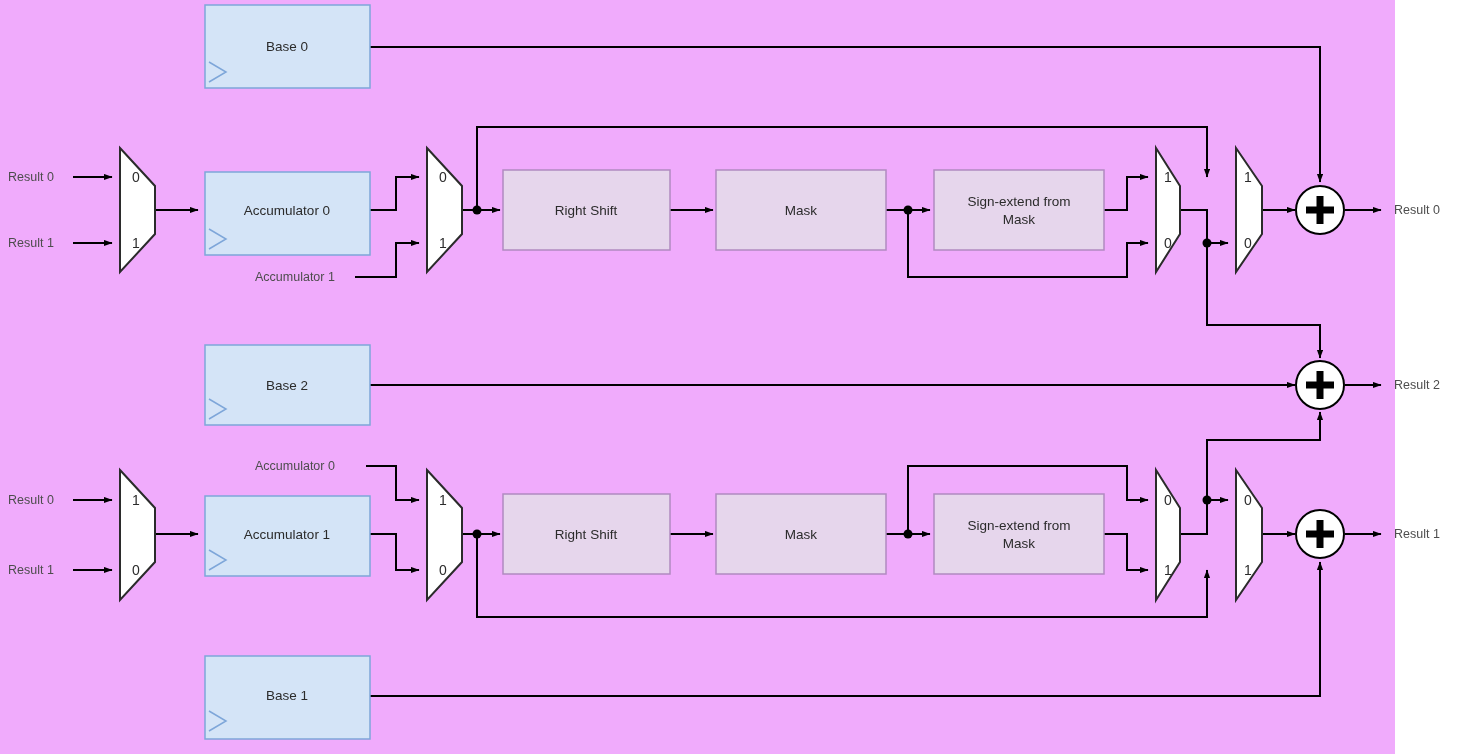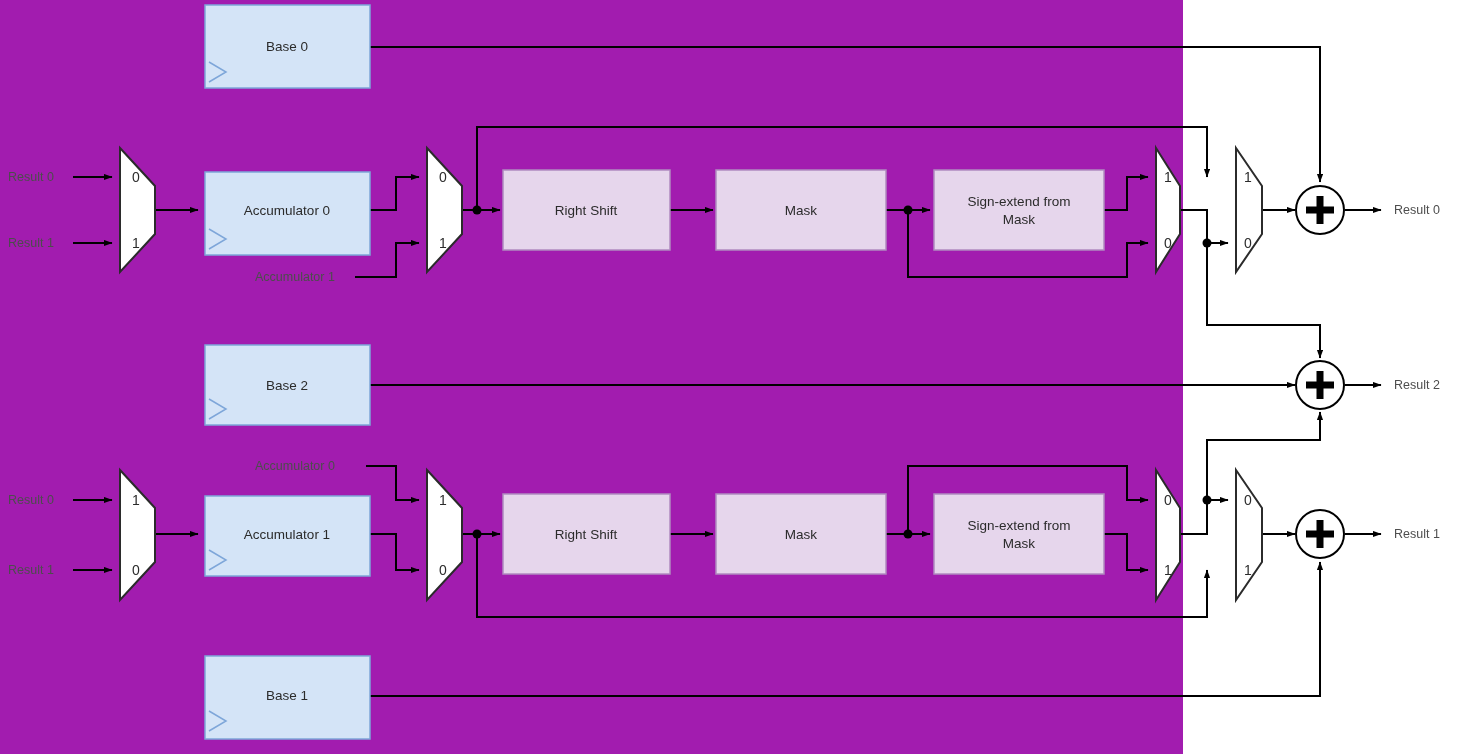--- a/index.html
+++ b/index.html
@@ -2,23 +2,23 @@
 <html><head>
 <meta charset="utf-8">
 <style>
   html, body {
     margin: 0;
     padding: 0;
     background: #ffffff;
   }
   #canvas {
     position: relative;
-    width: 1183px;
+    width: 1395px;
     height: 754px;
-    background: #a21caf;
+    background: #f0abfc;
     font-family: "Liberation Sans", sans-serif;
   }
   svg { display: block; }
   .reg-box {
     fill: #d4e4f7;
     stroke: #7ea6d9;
     stroke-width: 1.5;
   }
   .op-box {
     fill: #e6d6ec;

